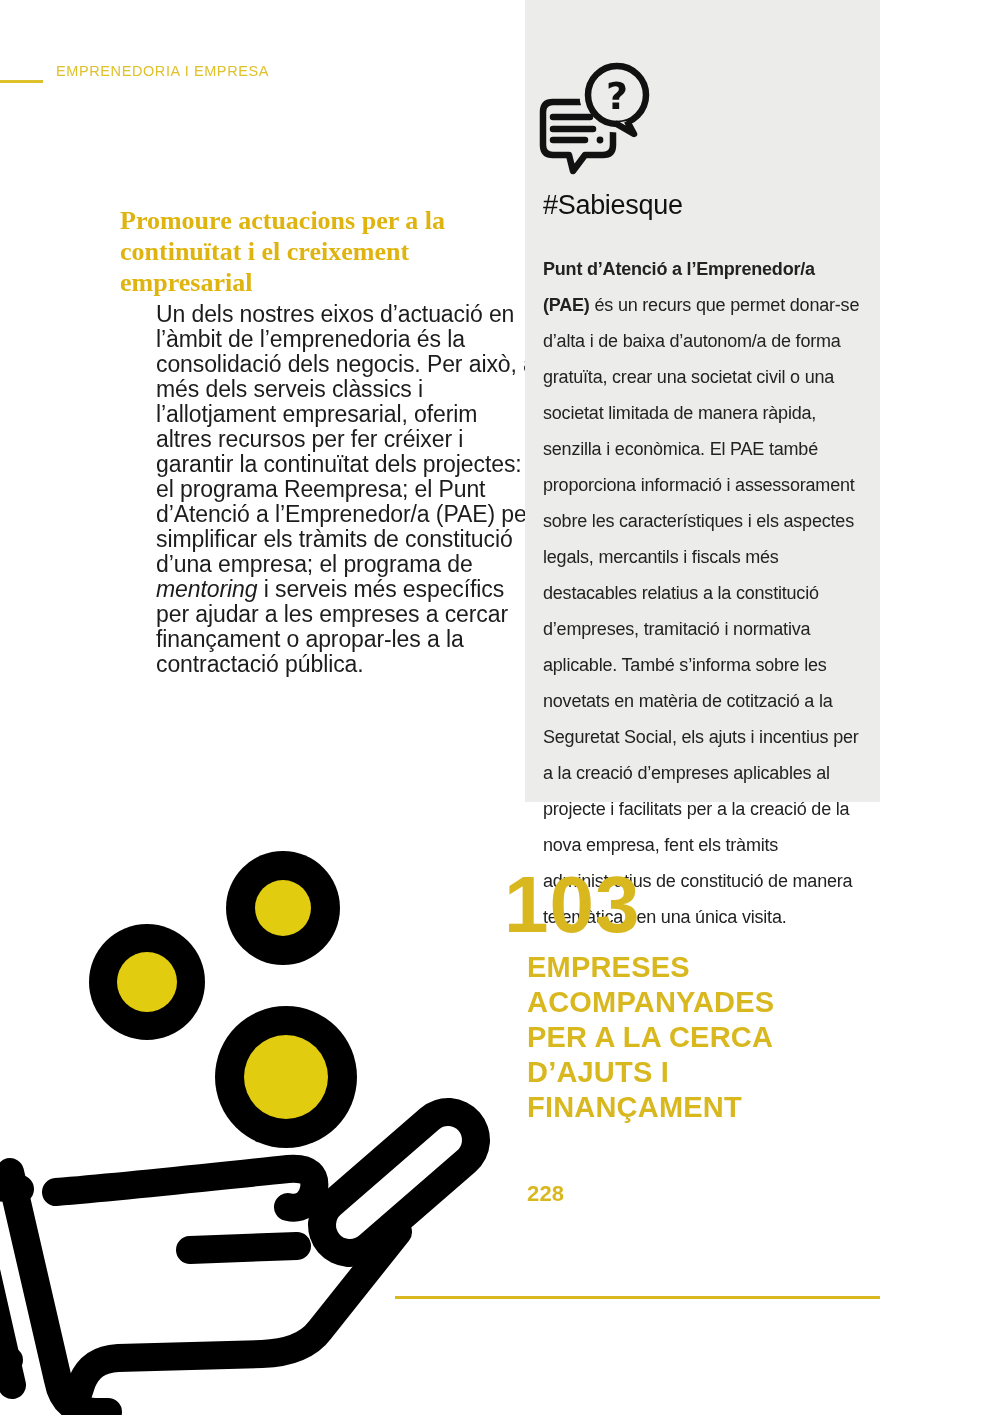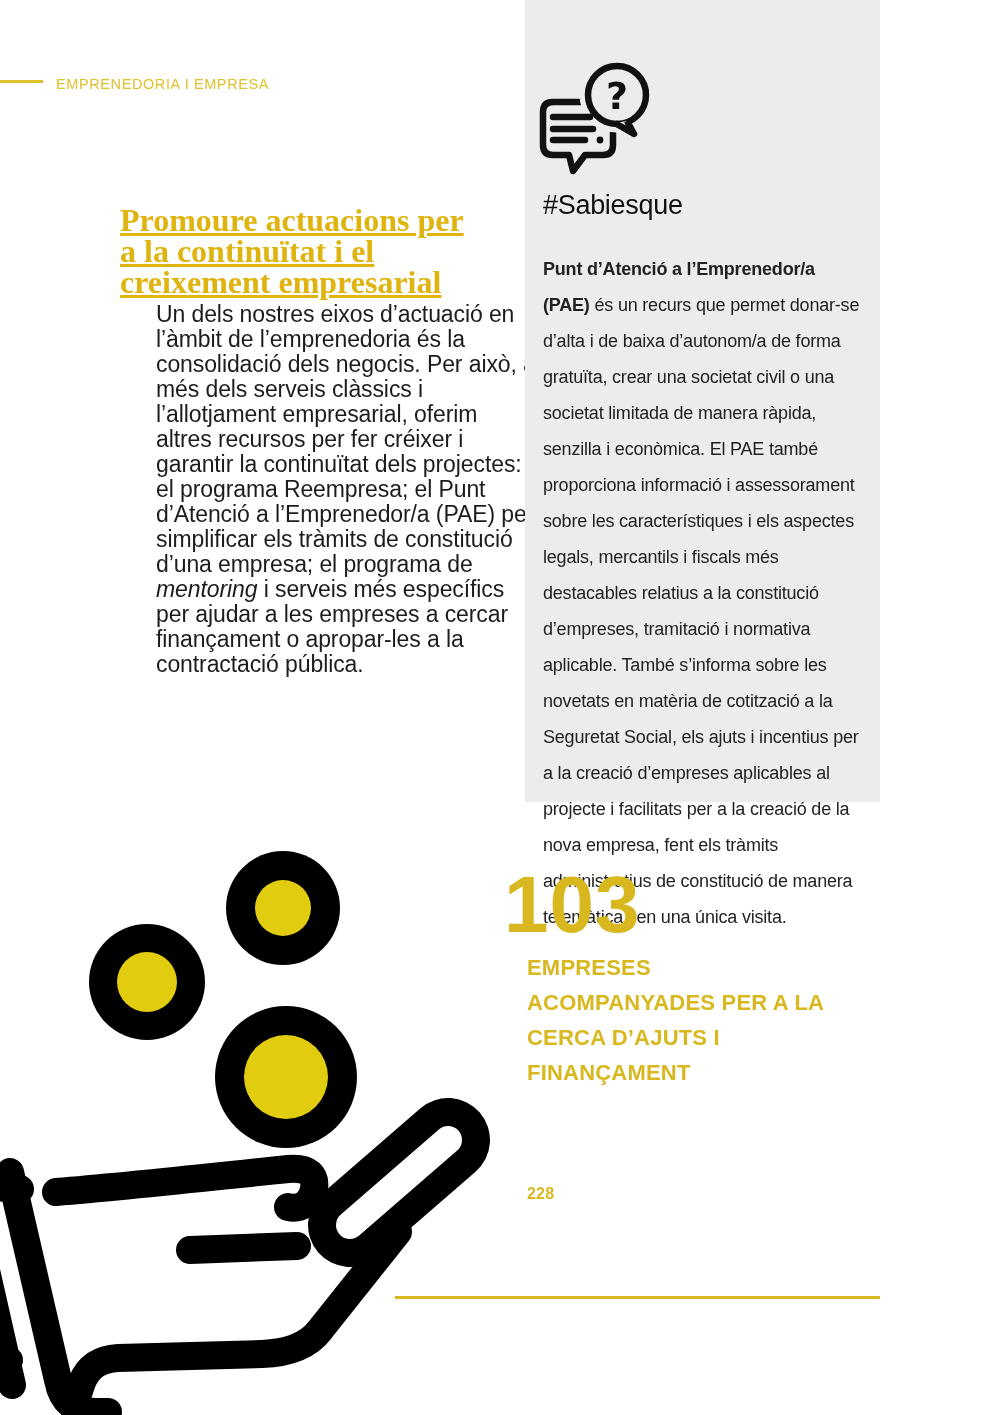--- a/index.html
+++ b/index.html
@@ -17,30 +17,29 @@
     width:1000px;height:1415px;
     background:#ffffff;
     overflow:hidden;
     font-family:"Liberation Sans", sans-serif;
   }
   .eyebrow-dash{
     position:absolute;left:0;top:80px;width:43px;height:3px;
     background:var(--gold-accent);
   }
   .eyebrow{
-    position:absolute;left:56px;top:76px;
+    position:absolute;left:56px;top:63px;
     font-size:14.5px;letter-spacing:.6px;color:var(--gold-accent);
     font-weight:400;white-space:nowrap;
   }
   .article-heading{
     position:absolute;left:120px;top:205px;width:345px;
     font-family:"Liberation Serif", serif;
-    font-weight:700;font-size:32px;line-height:31px;
+    font-weight:700;font-size:26px;line-height:31px;
     color:var(--gold-heading);
-    text-decoration:underline;
   }
   .article-body{
     position:absolute;left:120px;top:302px;width:380px;
     font-size:23px;line-height:25px;letter-spacing:-.1px;
     color:var(--ink);
     margin-left:36px;
   }
   .sidebox{
     position:absolute;left:525px;top:0;width:355px;height:802px;
     background:var(--box-gray);
@@ -55,26 +54,26 @@
     font-size:18px;line-height:36px;letter-spacing:-.2px;
     color:#222222;
   }
   .stat-value{
     position:absolute;left:504px;top:865px;
     font-size:80px;line-height:80px;font-weight:700;letter-spacing:1px;
     color:var(--gold-stat);
   }
   .stat-label{
     position:absolute;left:527px;top:950px;width:305px;
-    font-size:22px;line-height:35px;font-weight:700;letter-spacing:.2px;
+    font-size:29px;line-height:35px;font-weight:700;letter-spacing:.2px;
     color:var(--gold-stat);
   }
   .stat2{
     position:absolute;left:527px;top:1182px;width:412px;
-    font-size:16px;line-height:24px;font-weight:700;letter-spacing:.2px;
+    font-size:22px;line-height:24px;font-weight:700;letter-spacing:.2px;
     color:var(--gold-stat);
   }
   .stat2-value{display:block;}
   .gold-rule{
     position:absolute;left:395px;top:1296px;width:485px;height:3px;
     background:var(--gold-stat);
   }
   .hand-illustration{
     position:absolute;left:0;top:820px;width:500px;height:595px;
   }

